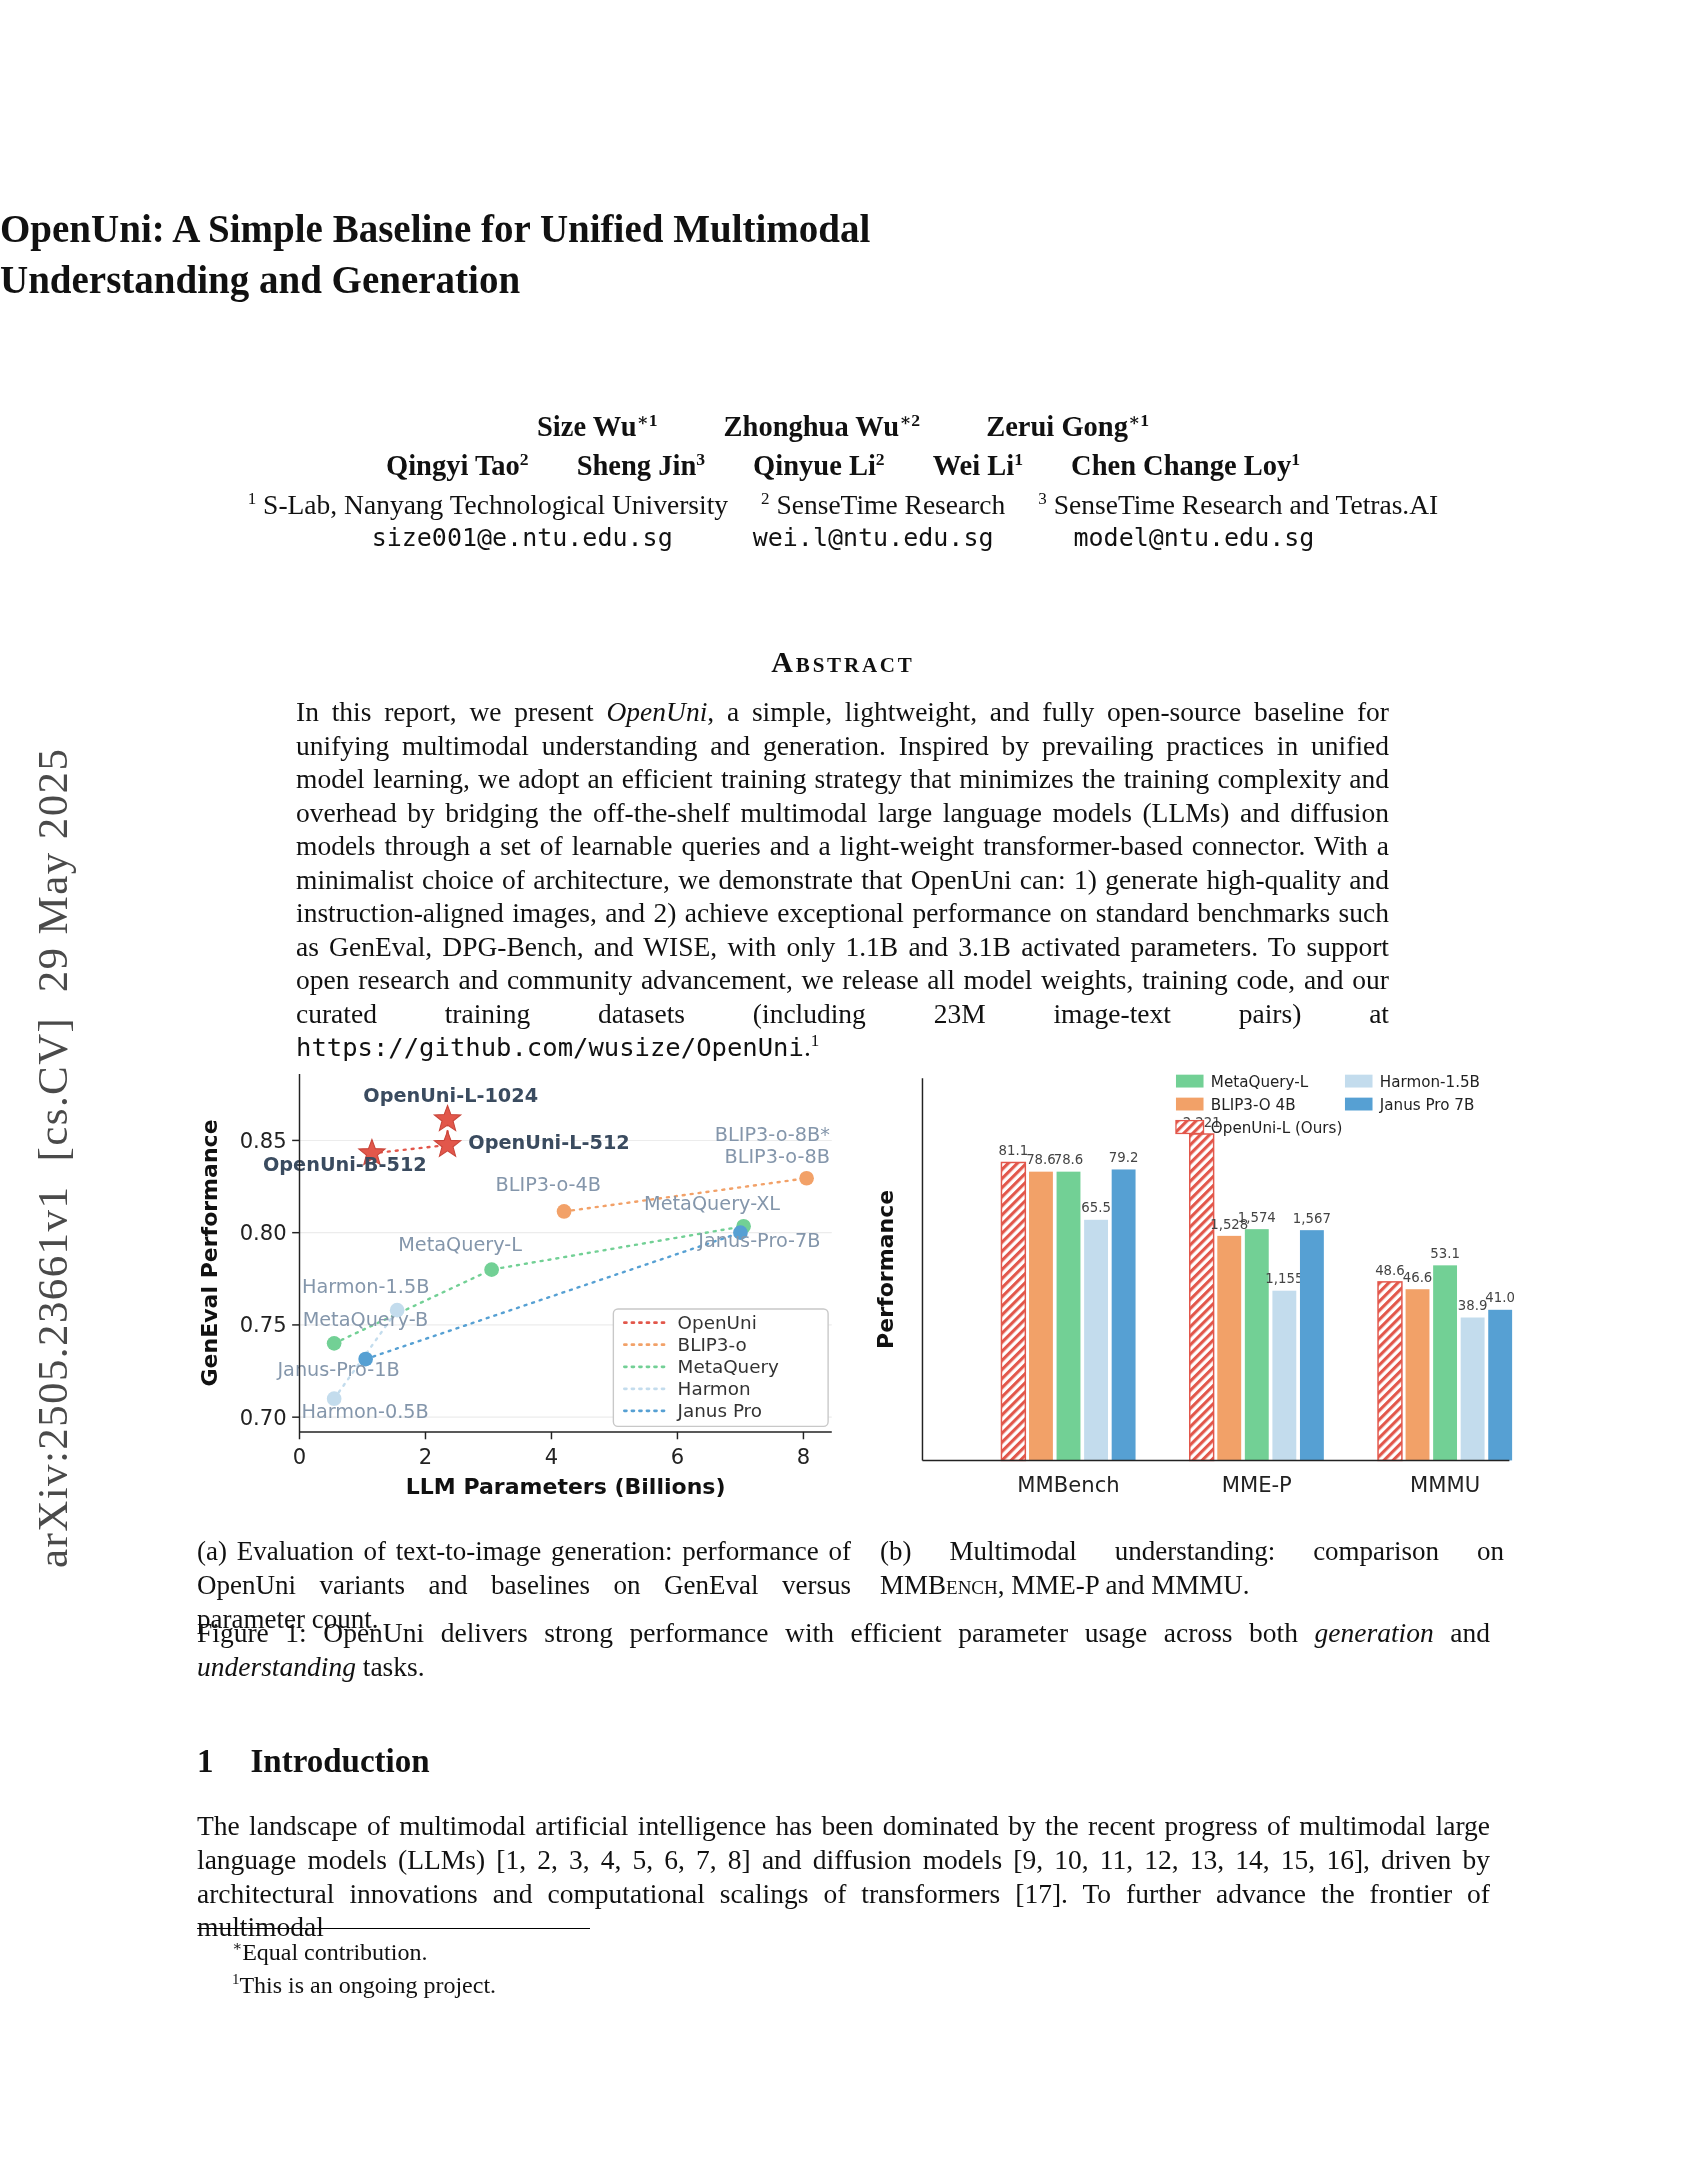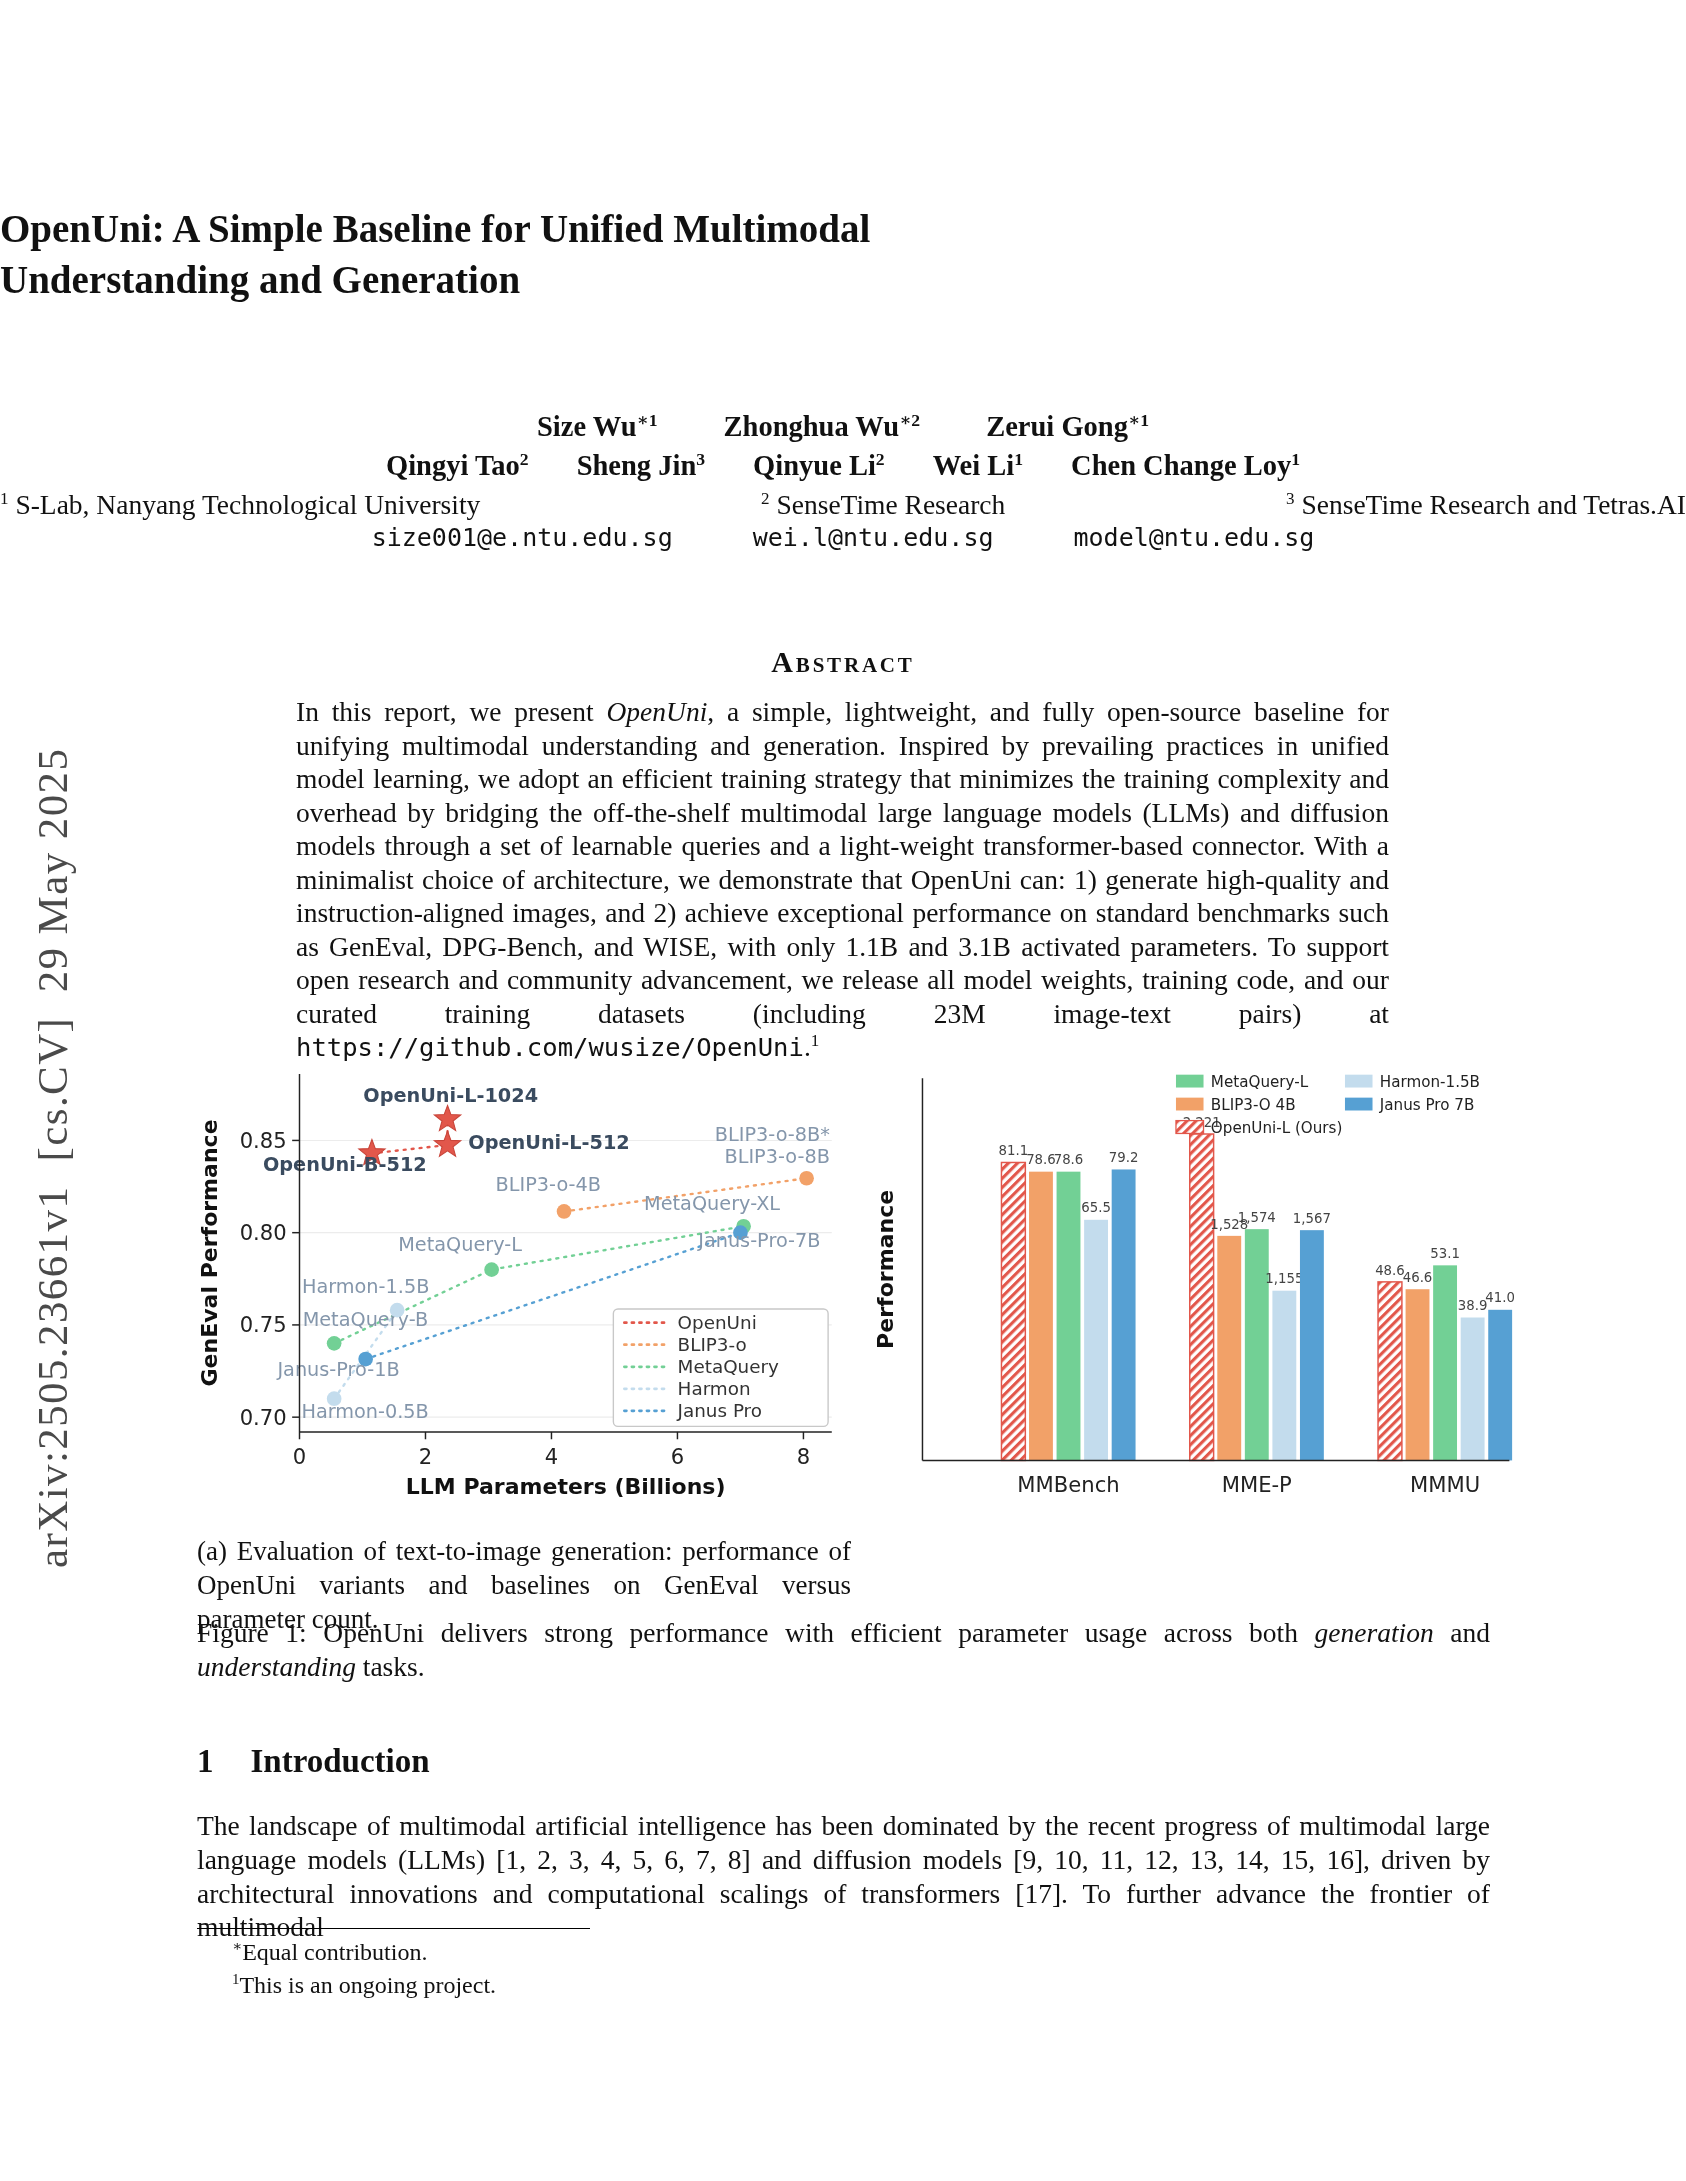--- a/index.html
+++ b/index.html
@@ -16,21 +16,21 @@
     font-size:43px; color:#4a4a4a; white-space:pre; letter-spacing:1.4px;
   }
   .title {
     position:absolute; top:204px; left:0; width:100%;
     text-align:left; font-size:39px; font-weight:bold; line-height:1.3;
   }
   sup { font-size:0.62em; vertical-align:super; line-height:0; }
   .authors { position:absolute; left:0; width:100%; display:flex; justify-content:center; font-weight:bold; font-size:28.5px; }
   .authors.row1 { top:411px; gap:66px; }
   .authors.row2 { top:450px; gap:48px; }
-  .affils { position:absolute; top:489px; left:0; width:100%; display:flex; justify-content:space-between; gap:33px; font-size:27.5px; }
+  .affils { position:absolute; top:489px; left:0; width:100%; display:flex; justify-content:center; gap:33px; font-size:27.5px; }
   .emails {
     position:absolute; top:523px; left:0; width:100%;
     display:flex; justify-content:center; gap:80px;
     font-family:"DejaVu Sans Mono","Liberation Mono",monospace; font-size:25px;
   }
   .abstract-heading {
     position:absolute; top:645px; left:0; width:100%; text-align:center;
     font-variant:small-caps; font-weight:bold; font-size:30px; letter-spacing:2.8px;
   }
   .abstract-body {
@@ -218,20 +218,21 @@
         <text x="370" y="42" font-size="16.5" fill="#222">BLIP3-O 4B</text>
         <rect x="332" y="54" width="30" height="14" fill="url(#hatch-red)" stroke="#e2574b" stroke-width="1.4"></rect>
         <text x="370" y="67" font-size="16.5" fill="#222">OpenUni-L (Ours)</text>
         <rect x="516" y="4" width="30" height="14" fill="#c3dced" stroke="none" stroke-width="1.4"></rect>
         <text x="554" y="17" font-size="16.5" fill="#222">Harmon-1.5B</text>
         <rect x="516" y="29" width="30" height="14" fill="#56a0d3" stroke="none" stroke-width="1.4"></rect>
         <text x="554" y="42" font-size="16.5" fill="#222">Janus Pro 7B</text>
       </svg></figure>
 
   <p class="caption" id="caption-a">(a) Evaluation of text-to-image generation: performance of OpenUni variants and baselines on GenEval versus parameter count.</p>
+  <p class="caption" id="caption-b"><span>(b) Multimodal understanding: comparison on </span><span class="seg-sc">MMBench</span><span>, MME-P and MMMU.</span></p>
   <p class="caption" id="figure1-caption"><span>Figure 1: OpenUni delivers strong performance with efficient parameter usage across both </span><span class="seg-i">generation</span><span> and </span><span class="seg-i">understanding</span><span> tasks.</span></p>
 
   <h2 class="section-heading">
     <span class="num">1</span><span>Introduction</span>
   </h2>
 
   <p class="body-par">The landscape of multimodal artificial intelligence has been dominated by the recent progress of multimodal large language models (LLMs) [1, 2, 3, 4, 5, 6, 7, 8] and diffusion models [9, 10, 11, 12, 13, 14, 15, 16], driven by architectural innovations and computational scalings of transformers [17]. To further advance the frontier of multimodal</p>
 
   <div class="fn-rule"></div>
   <p class="footnote" id="footnote-1"><sup>∗</sup><span>Equal contribution.</span></p>

